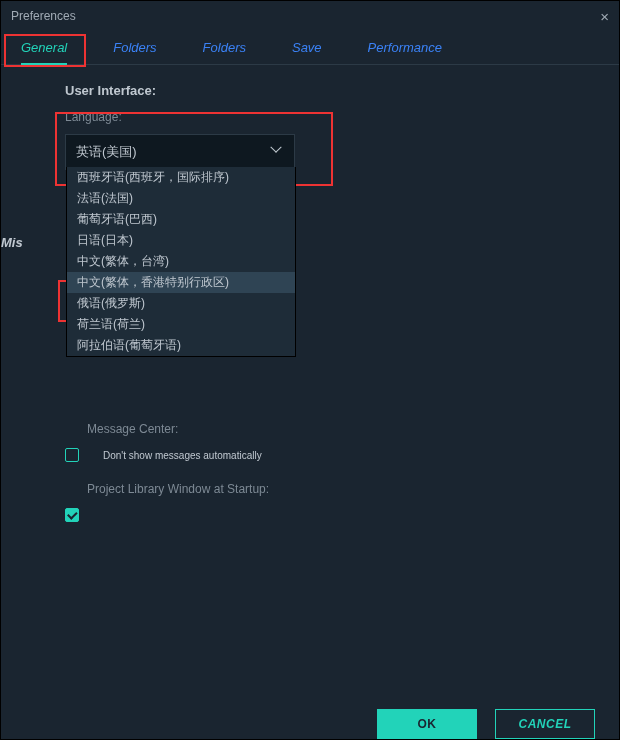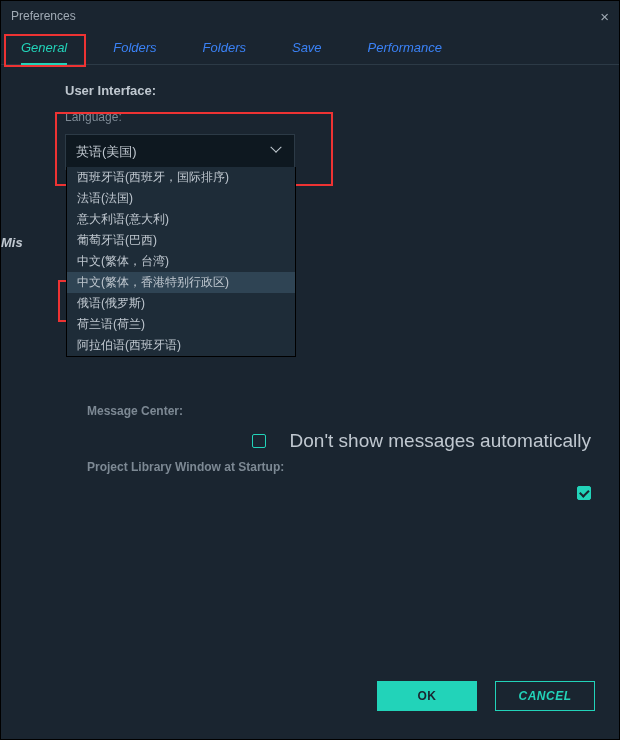--- a/index.html
+++ b/index.html
@@ -42,33 +42,33 @@
   .dropdown {
     position:absolute; left:0; top:32px; width:230px; background:#1e2c38;
     border:1px solid #000; border-top:none; z-index:5;
   }
   .opt {
     height:21px; line-height:21px; padding:0 10px; color:#c0c8d0; font-size:12px;
     cursor:pointer; white-space:nowrap; overflow:hidden;
   }
   .opt.hl { background:#2f4454; }
   .section-head.mis { margin-top: 218px; color:#c0c8d0; font-weight:600;font-style:italic; }
-  .subhead { color:#7d8994; font-size:12px; font-weight:700; margin-top:2px; margin-bottom:12px;padding-left:22px; }
-  .check-row { display:flex; align-items:center; gap:24px; color:#c0c8d0; font-size:19px; margin-bottom:8px;justify-content:flex-end; }
+  .subhead { color:#7d8994; font-size:12px; font-weight:400; margin-top:20px; margin-bottom:12px;padding-left:22px; }
+  .check-row { display:flex; align-items:center; gap:24px; color:#c0c8d0; font-size:10px; margin-bottom:8px; }
   .cb {
     width:14px; height:14px; border:1.5px solid #22d3b9; border-radius:2px;
     display:flex; align-items:center; justify-content:center;
   }
   .cb.checked { background:#22d3b9; }
   .cb.checked::after {
     content:''; width:4px; height:7px; border-right:2px solid #1a2530;
     border-bottom:2px solid #1a2530; transform: rotate(45deg) translate(-0.5px,-1px);
   }
   .footer {
-    height:58px; display:flex; align-items:flex-start; justify-content:flex-end;
+    height:58px; display:flex; align-items:flex-end; justify-content:flex-end;
     gap:18px; padding:0 24px;
   }
   .btn {
     width:100px; height:30px; border:1px solid #22d3b9; color:#1a2530;
     font-size:12px; font-weight:600; display:flex; align-items:center;
     justify-content:center; cursor:pointer; letter-spacing:0.5px;
   }
   .btn.primary { background:#22d3b9; }
   .btn.secondary { background:transparent; color:#22d3b9;font-style:italic; }
   
@@ -101,27 +101,27 @@
     <div class="section-head">User Interface:</div>
     <div class="field-label">Language:</div>
 
     <div class="select">
       <span>英语(美国)</span>
       <span class="chev"></span>
 
       <div class="dropdown" id="lang-dropdown">
           <div class="opt">西班牙语(西班牙，国际排序)</div>
           <div class="opt">法语(法国)</div>
-          <div class="opt">意大利语(意大利)</div>
           <div class="opt">葡萄牙语(巴西)</div>
+          <div class="opt">日语(日本)</div>
           <div class="opt">中文(繁体，台湾)</div>
           <div class="opt hl">中文(繁体，香港特别行政区)</div>
           <div class="opt">俄语(俄罗斯)</div>
           <div class="opt">荷兰语(荷兰)</div>
-          <div class="opt">阿拉伯语(西班牙语)</div>
+          <div class="opt">阿拉伯语(葡萄牙语)</div>
         </div>
     </div>
 
     <div class="section-head mis" style="position:absolute; left:0; top:170px; padding-left:0; margin-top:0;">Mis</div>
 
     <div style="height:232px"></div>
 
     <div class="subhead">Message Center:</div>
     <div class="check-row">
       <span class="cb" id="cb1"></span>

